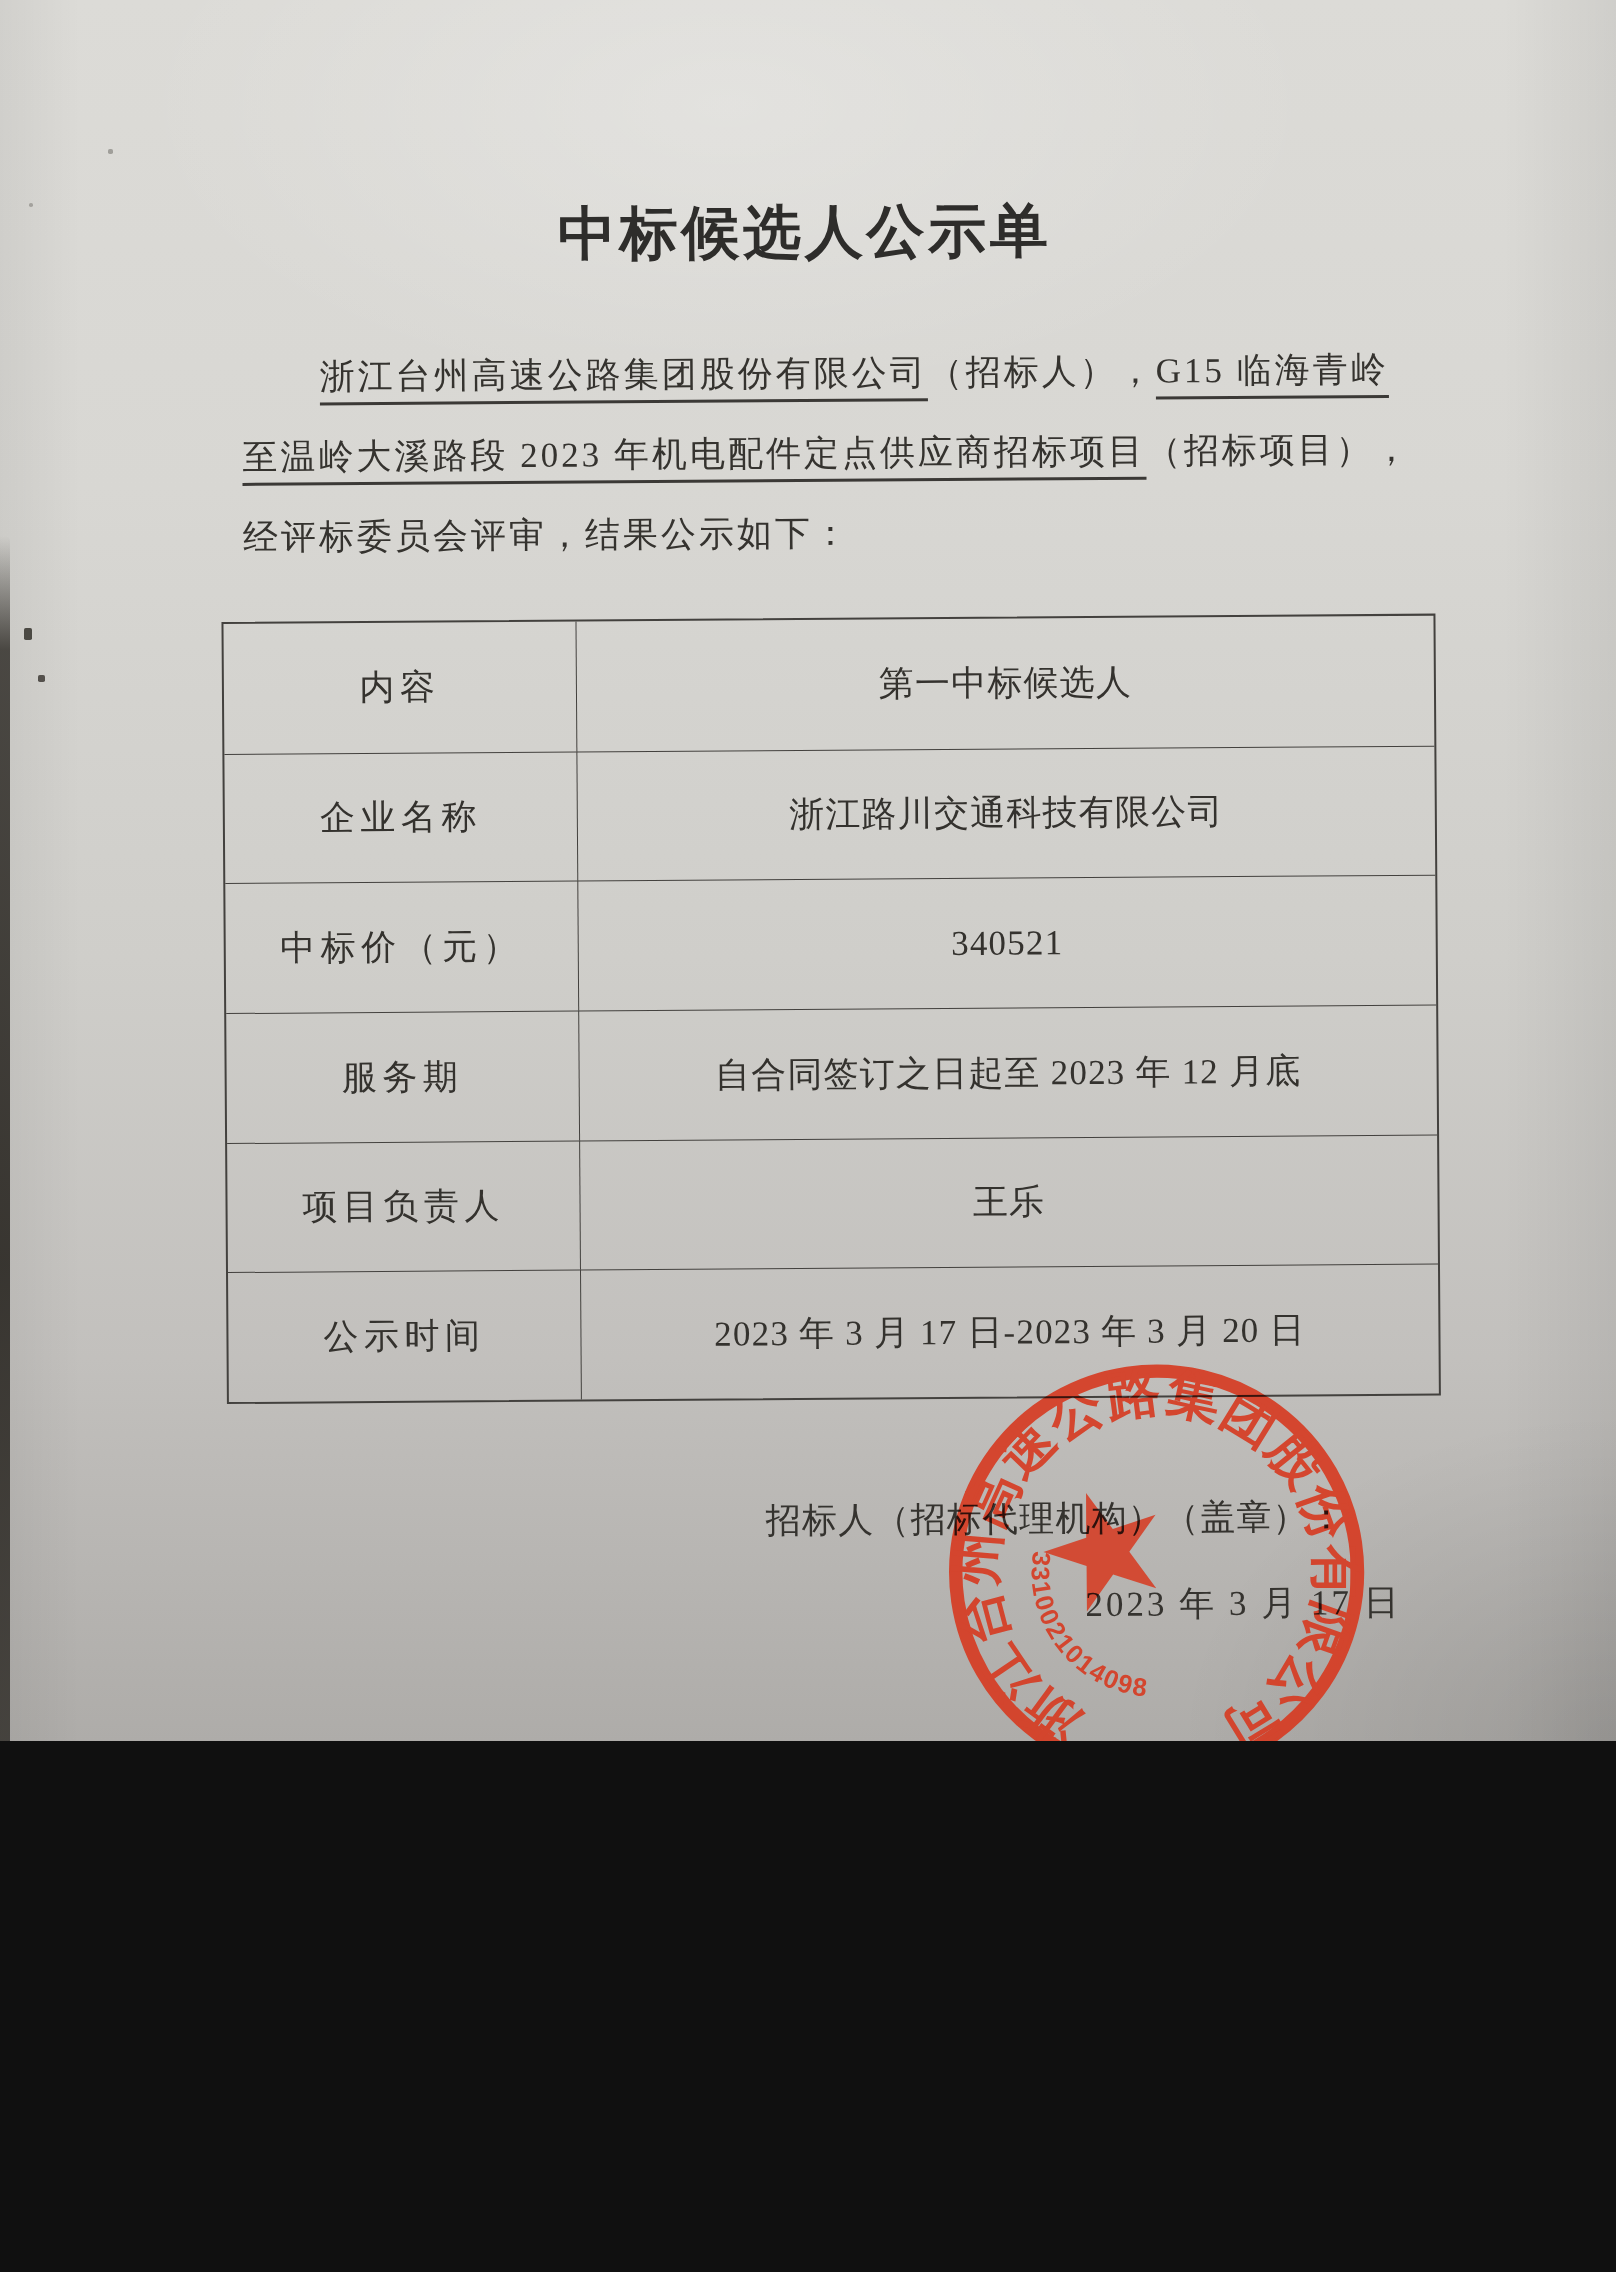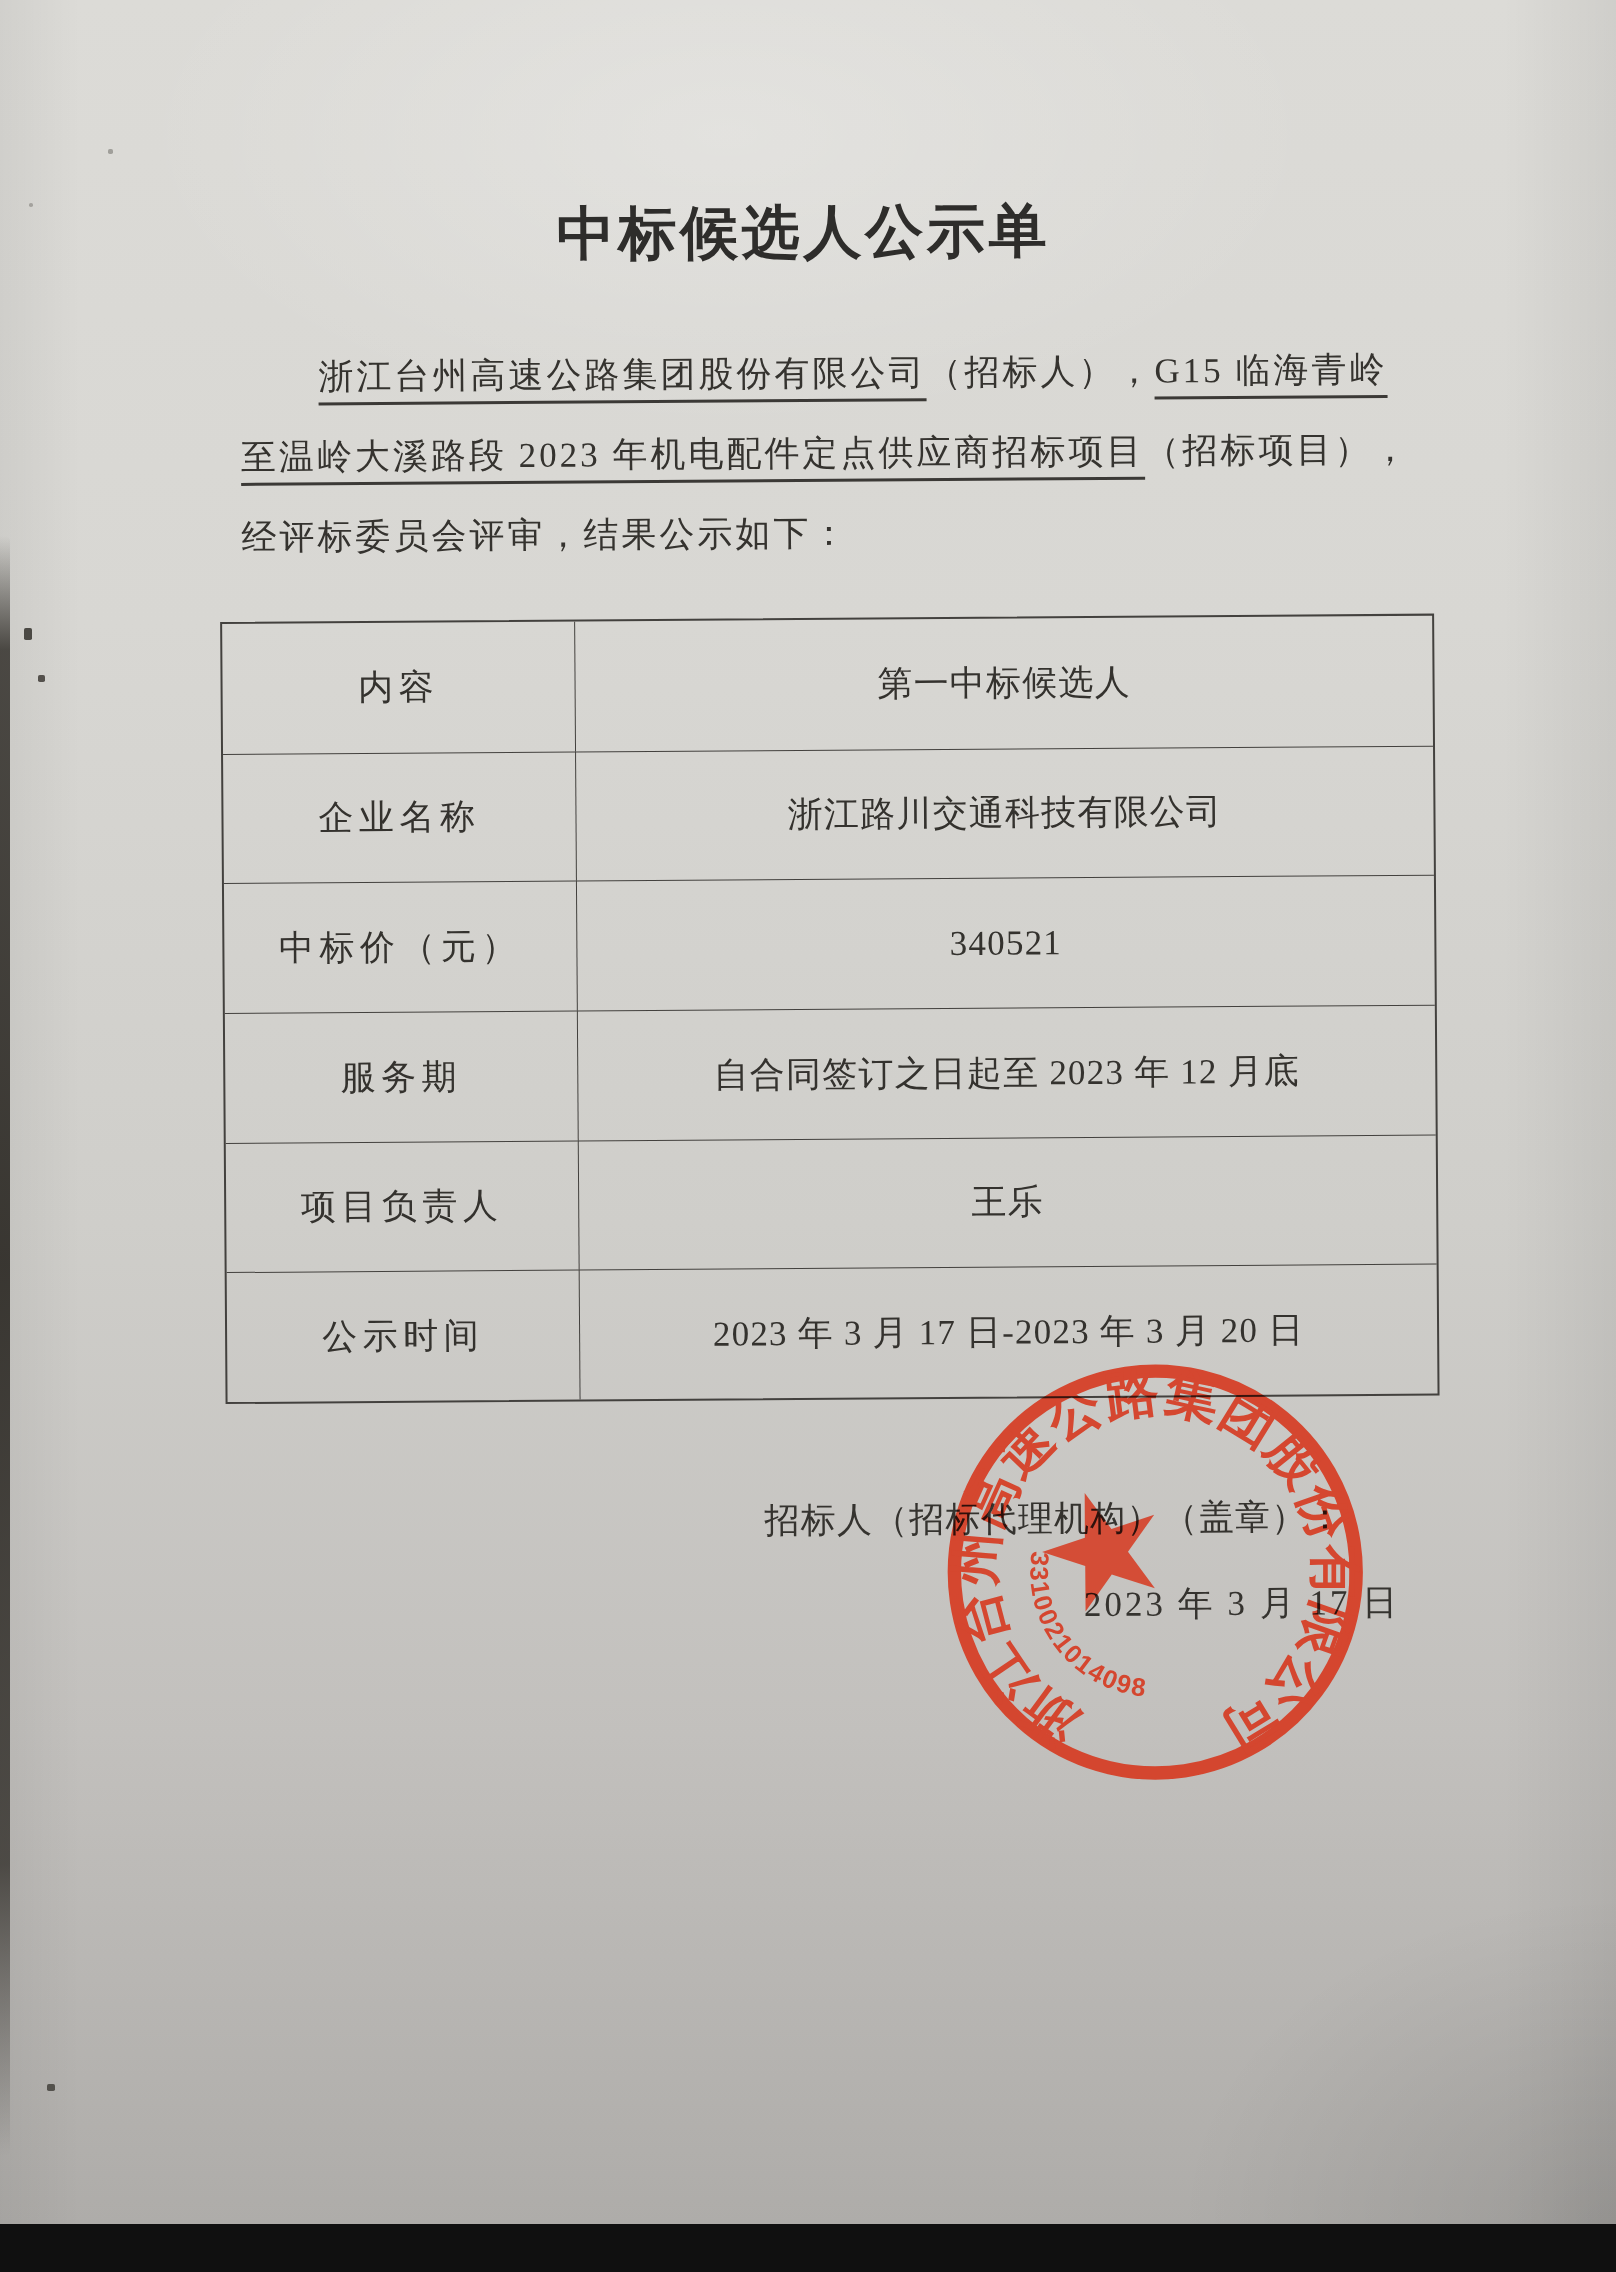--- a/index.html
+++ b/index.html
@@ -1,17 +1,17 @@
 <!DOCTYPE html>
 <html style="font-size:9.7px"><head>
 <meta charset="utf-8">
 <style>
   html,body { margin:0; padding:0; background:#101010; }
   #photo {
-    position:relative; width:1616px; height:2224px; overflow:hidden;
+    position:relative; width:1616px; height:1741px; overflow:hidden;
     background:
       radial-gradient(853px 426px at 45% 6%, rgba(255,255,255,0.22), rgba(255,255,255,0) 70%),
       radial-gradient(731px 548px at 100% 100%, rgba(0,0,0,0.10), rgba(0,0,0,0) 60%),
       linear-gradient(90deg, rgba(0,0,0,0.05) 0%, rgba(0,0,0,0) 5%, rgba(0,0,0,0) 93%, rgba(0,0,0,0.06) 100%),
       linear-gradient(180deg, #dcdbd7 0%, #d8d7d3 28%, #cfceca 55%, #c2c0bd 78%, #aeaca9 100%);
     font-family:"Liberation Serif","DejaVu Serif",serif;
     color:#35332f;
   }
   .content { position:absolute; inset:0; transform:rotate(-0.4deg); transform-origin:50% 40%; }
 

